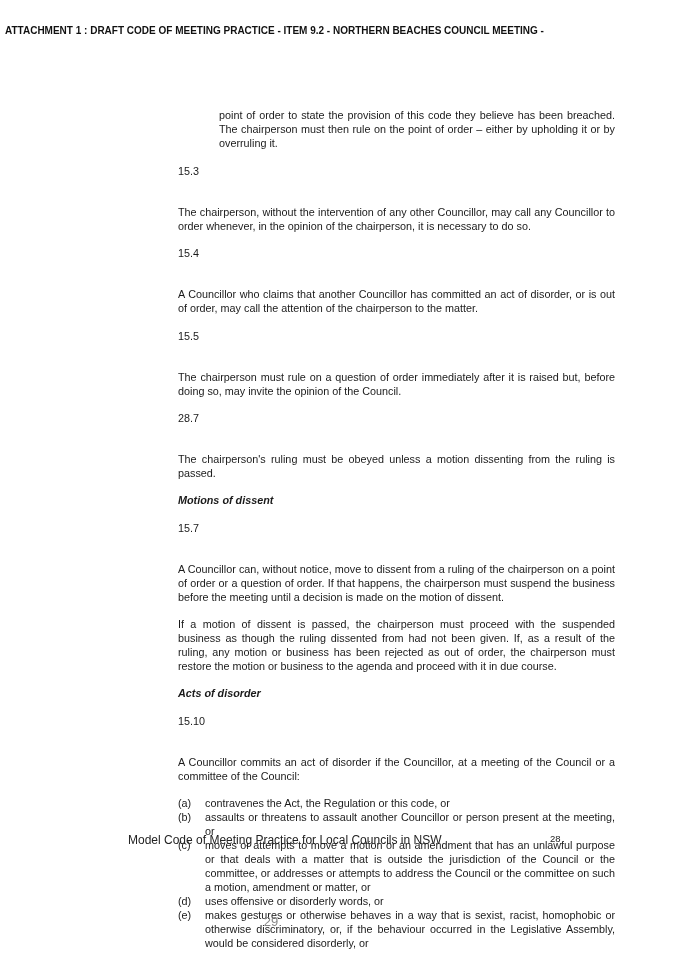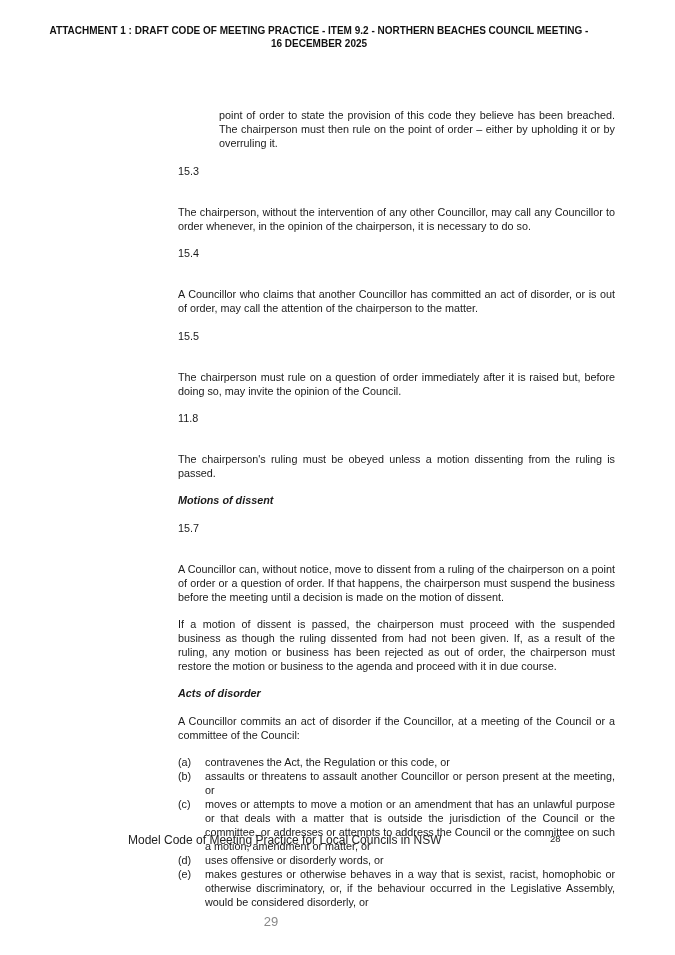--- a/index.html
+++ b/index.html
@@ -1,22 +1,22 @@
 <!DOCTYPE html>
 <html><head>
 <meta charset="utf-8">
 <style>
   html, body { margin: 0; padding: 0; background: #ffffff; }
   body {
     width: 675px; height: 955px; position: relative; overflow: hidden;
     font-family: "Liberation Sans", sans-serif; color: #1a1a1a;
   }
   .header {
-    position: absolute; top: 25px; right: 56px; width: 600px;
-    text-align: center; font-weight: bold; font-size: 10px; line-height: 12.5px;
+    position: absolute; top: 25px; right: 70px; width: 600px;
+    text-align: left; font-weight: bold; font-size: 10px; line-height: 12.5px;
     color: #111;
   }
   .content {
     position: absolute; left: 136px; top: 108px; width: 437px;
     font-size: 10.8px; line-height: 14px; margin-left: 42px;
   }
   .para { text-align: justify; margin: 0; }
   .cont { margin-left: 41px; }
   .heading {
     font-weight: bold; font-style: italic; margin: 13px 0 0 0; font-size: 10.8px;
@@ -37,59 +37,59 @@
   .page-num {
     position: absolute; top: 914px; left: 0; width: 542px; text-align: center;
     font-size: 13px; color: #888;
   }
 </style>
 </head>
 <body>
 
 <div class="header">
   <div>ATTACHMENT 1 : DRAFT CODE OF MEETING PRACTICE - ITEM 9.2 - NORTHERN BEACHES COUNCIL MEETING -</div>
-  <div>16 DECEMBER 2025</div>
 </div>
 
 <div class="content">
   <p class="para cont">point of order to state the provision of this code they believe has been breached. The chairperson must then rule on the point of order – either by upholding it or by overruling it.</p>
 
   <div>
     <div class="clause">
       <div class="num">15.3</div>
       <div class="body">The chairperson, without the intervention of any other Councillor, may call any Councillor to order whenever, in the opinion of the chairperson, it is necessary to do so.</div>
     </div>
     <div class="clause">
       <div class="num">15.4</div>
       <div class="body">A Councillor who claims that another Councillor has committed an act of disorder, or is out of order, may call the attention of the chairperson to the matter.</div>
     </div>
     <div class="clause">
       <div class="num">15.5</div>
       <div class="body">The chairperson must rule on a question of order immediately after it is raised but, before doing so, may invite the opinion of the Council.</div>
     </div>
     <div class="clause">
-      <div class="num">11.8</div>
+      <div class="num">28.7</div>
       <div class="body">The chairperson's ruling must be obeyed unless a motion dissenting from the ruling is passed.</div>
     </div>
   </div>
 
   <div>
     <div class="heading">Motions of dissent</div>
     <div class="clause">
       <div class="num">15.7</div>
       <div class="body">A Councillor can, without notice, move to dissent from a ruling of the chairperson on a point of order or a question of order. If that happens, the chairperson must suspend the business before the meeting until a decision is made on the motion of dissent.</div>
     </div>
     <div class="clause">
       <div class="body">If a motion of dissent is passed, the chairperson must proceed with the suspended business as though the ruling dissented from had not been given. If, as a result of the ruling, any motion or business has been rejected as out of order, the chairperson must restore the motion or business to the agenda and proceed with it in due course.</div>
     </div>
   </div>
 
   <div>
     <div class="heading">Acts of disorder</div>
     <div class="clause">
+      <div class="num">15.10</div>
       <div class="body">
         <div>A Councillor commits an act of disorder if the Councillor, at a meeting of the Council or a committee of the Council:</div>
         <div class="sub">
           <div class="sub-item">
             <div class="lbl">(a)</div>
             <div class="txt">contravenes the Act, the Regulation or this code, or</div>
           </div>
           <div class="sub-item">
             <div class="lbl">(b)</div>
             <div class="txt">assaults or threatens to assault another Councillor or person present at the meeting, or</div>

